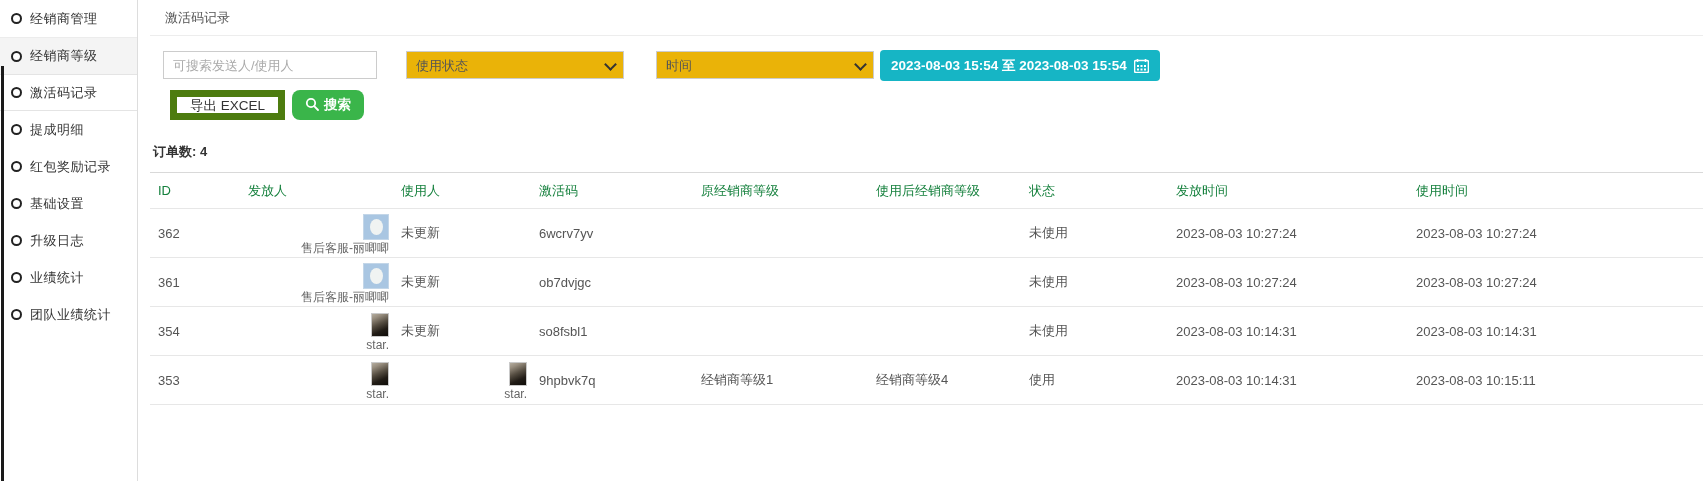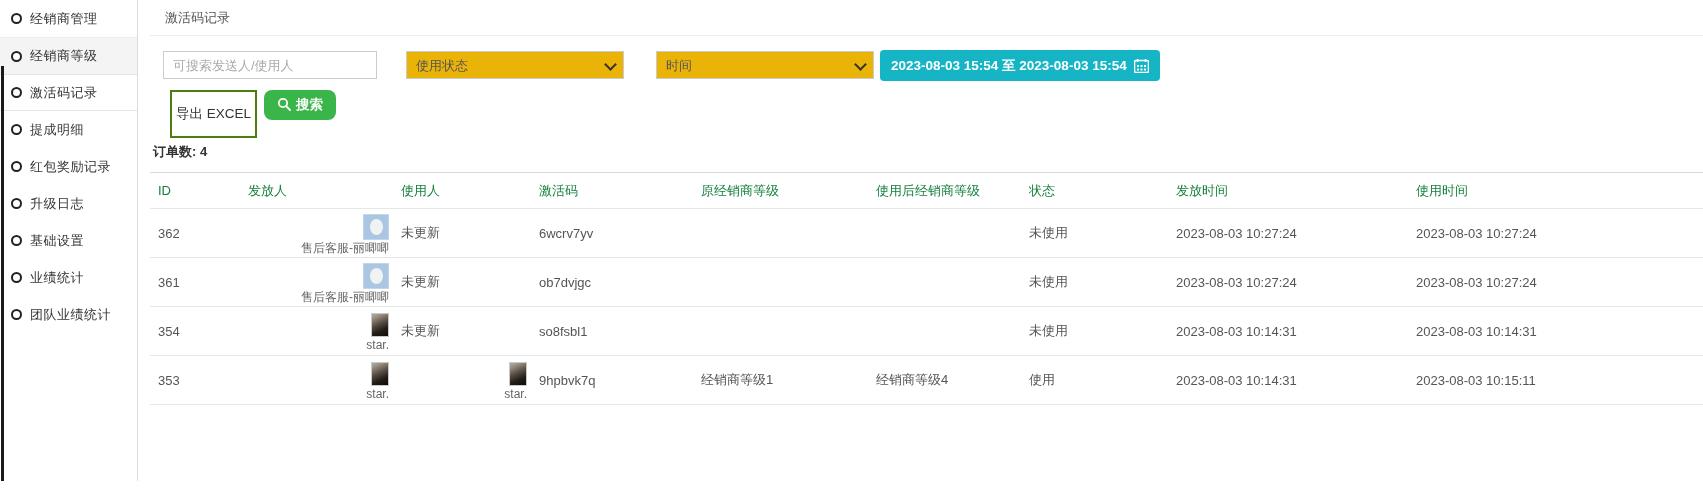--- a/index.html
+++ b/index.html
@@ -39,21 +39,21 @@
   .chev::before { content:""; position:absolute; left:0; top:0; width:7px; height:7px;
                   border-right:2px solid #333; border-bottom:2px solid #333;
                   transform:rotate(45deg); }
   .date-btn { margin-left:6px; height:31px; margin-top:-1px; border:none; cursor:pointer;
               color:#fff; font-weight:bold; font-size:13.5px; padding:0 11px;
               border-radius:4px; display:flex; align-items:center; gap:7px;
               font-family:"Liberation Sans","DejaVu Sans",sans-serif; }
   .cal-icon { display:inline-block; width:15px; height:14px; position:relative; }
 
   .btn-row { position:absolute; left:20px; top:90px; display:flex; }
-  .export-btn { height:48px; padding:0 4px; background:#fff; border:2px solid #4d7c0f;
+  .export-btn { height:30px; padding:0 13px; background:#fff; border:7px solid #4d7c0f;
                 font-size:13.5px; color:#333; cursor:pointer;
                 font-family:"Liberation Sans","DejaVu Sans",sans-serif; }
   .search-btn { height:30px; margin-left:7px; padding:0 13px; border:none; border-radius:8px;
                 color:#fff; font-size:13.5px; font-weight:bold; cursor:pointer;
                 display:flex; align-items:center; gap:5px;
                 font-family:"Liberation Sans","DejaVu Sans",sans-serif; }
 
   .order-count { position:absolute; left:3px; top:143px; color:#333;font-weight:bold; }
 
   
@@ -102,25 +102,25 @@
     <div class="side-item">
       <span class="circle-icon"></span>
       <span class="lbl">提成明细</span>
     </div>
     <div class="side-item">
       <span class="circle-icon"></span>
       <span class="lbl">红包奖励记录</span>
     </div>
     <div class="side-item">
       <span class="circle-icon"></span>
+      <span class="lbl">基础设置</span>
+    </div>
+    <div class="side-item">
+      <span class="circle-icon"></span>
       <span class="lbl">升级日志</span>
-    </div>
-    <div class="side-item">
-      <span class="circle-icon"></span>
-      <span class="lbl">基础设置</span>
     </div>
     <div class="side-item">
       <span class="circle-icon"></span>
       <span class="lbl">业绩统计</span>
     </div>
     <div class="side-item">
       <span class="circle-icon"></span>
       <span class="lbl">团队业绩统计</span>
     </div>
   </div>

